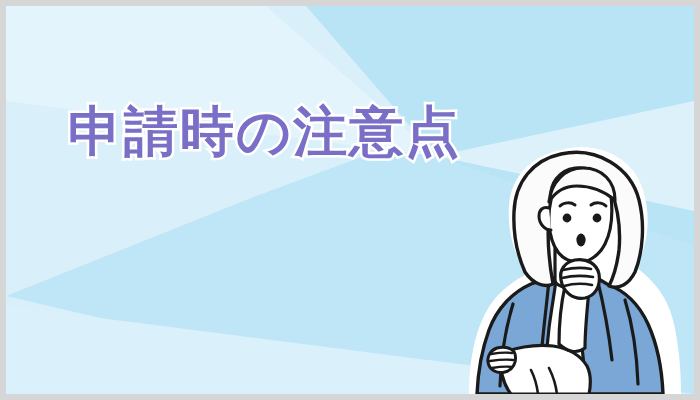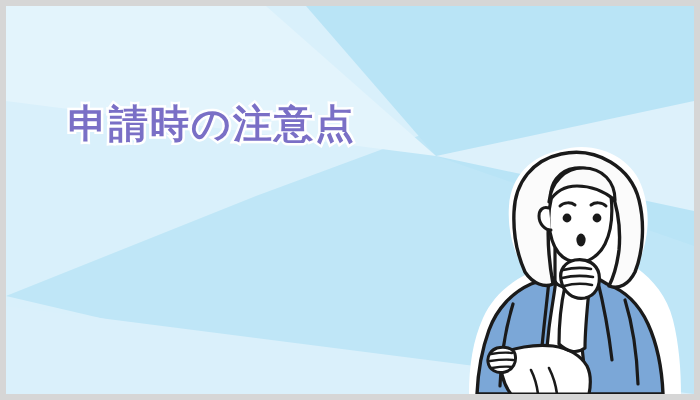--- a/index.html
+++ b/index.html
@@ -33,21 +33,21 @@
     position: absolute;
     left: 62px;
     top: 96px;
     z-index: 5;
     pointer-events: none;
   }
 
   #title-text {
     margin: 0;
     font-family: "DejaVu Sans", "Liberation Sans", sans-serif;
-    font-size: 39px;
+    font-size: 54px;
     font-weight: 700;
     line-height: 1.12;
     letter-spacing: 2px;
     color: #7a6fc6;
     -webkit-text-stroke: 5px #ffffff;
     paint-order: stroke fill;
     white-space: nowrap;
   }
 
   #illustration {

